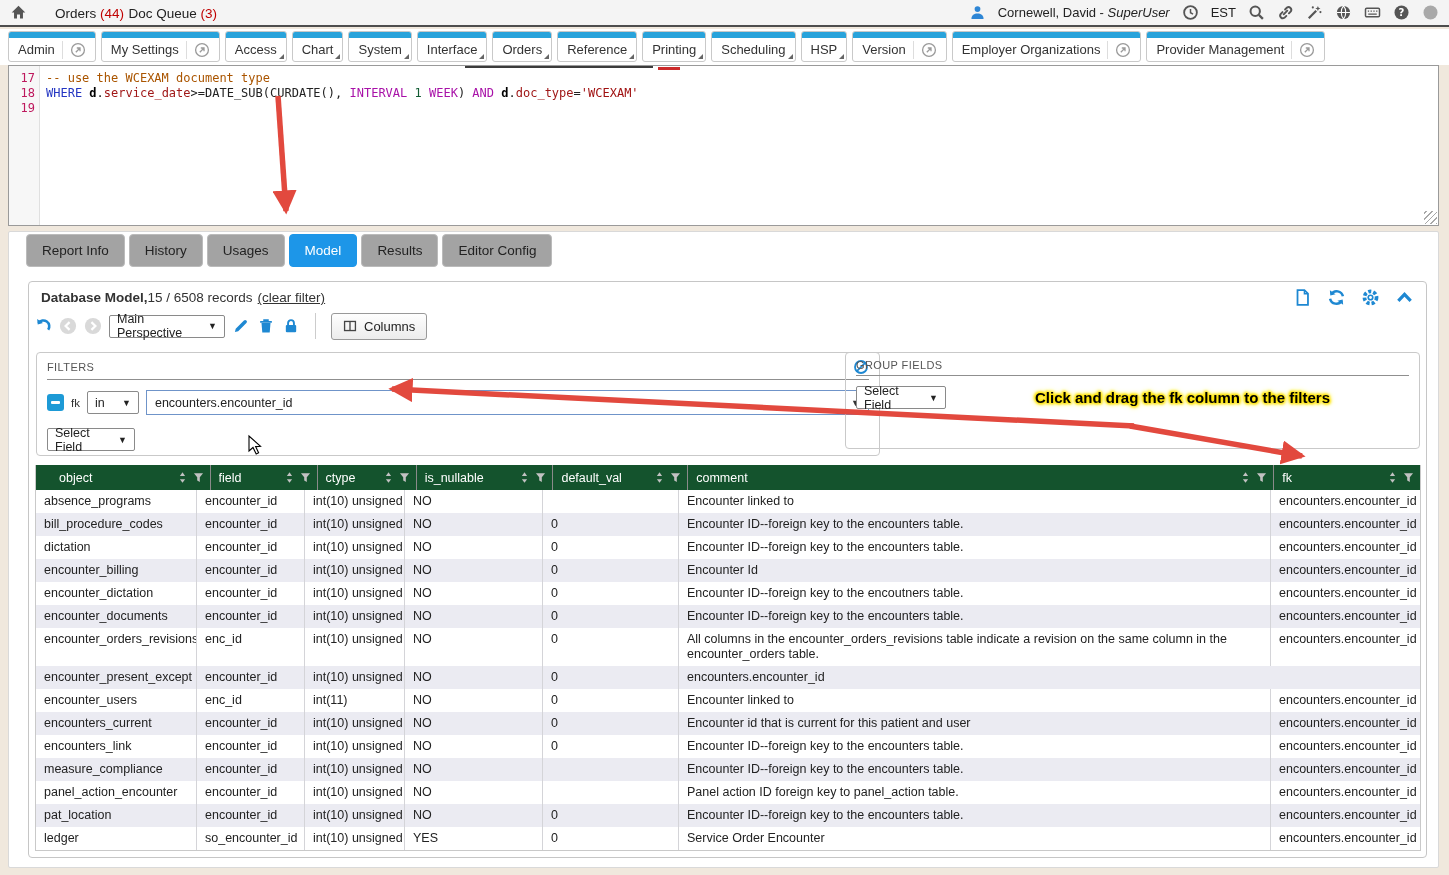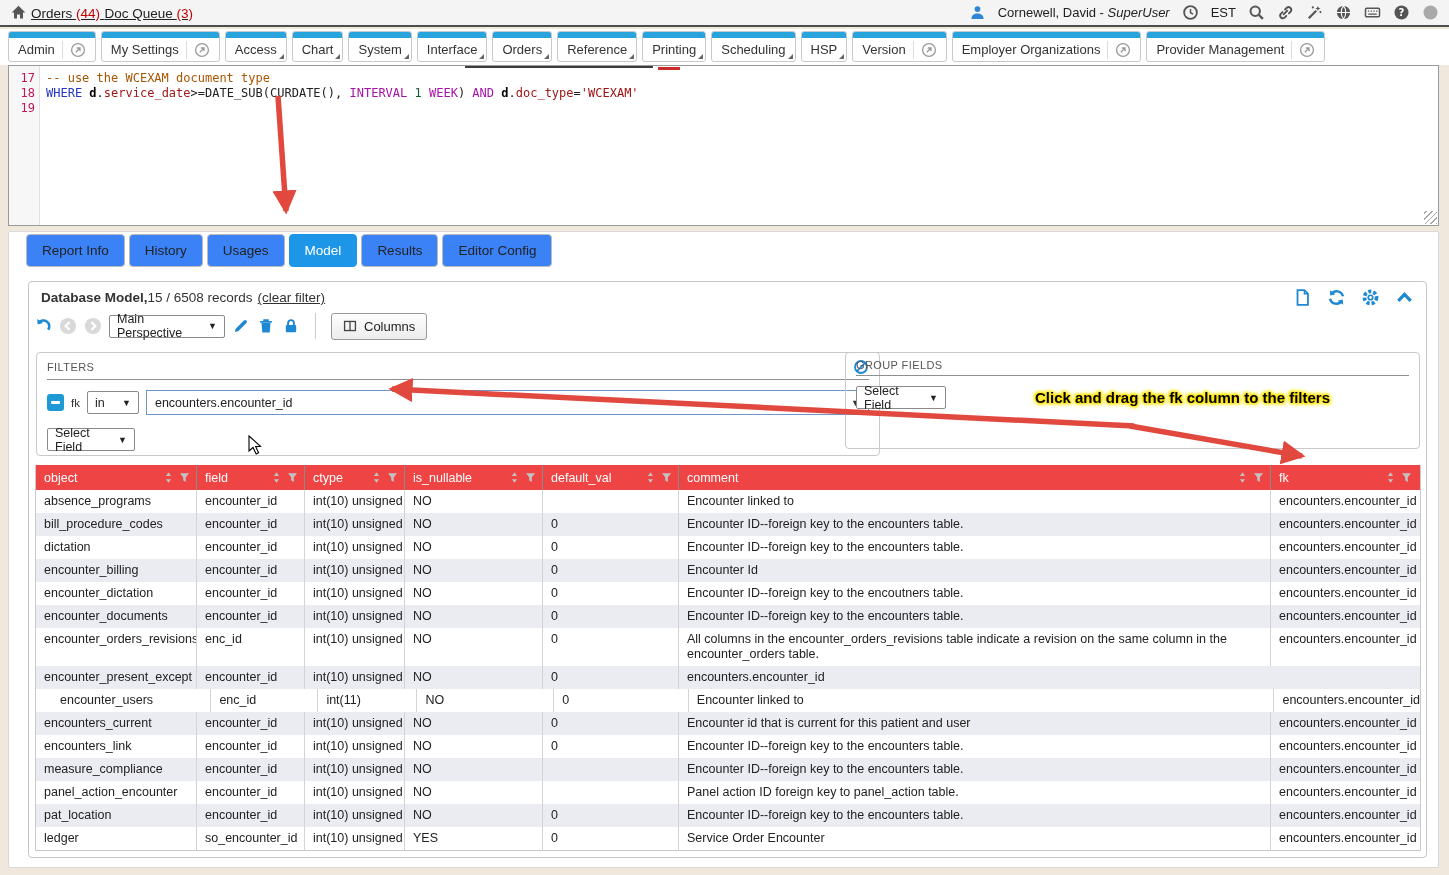--- a/index.html
+++ b/index.html
@@ -1,21 +1,21 @@
 <!DOCTYPE html>
 <html><head>
 <meta charset="utf-8">
 <style>
   html,body{margin:0;padding:0;}
   .screen{position:relative;width:1449px;height:875px;background:#f0e8dd;font-family:"Liberation Sans",sans-serif;overflow:hidden;color:#222;}
   .abs{position:absolute;}
   
   .topbar{left:0;top:0;width:1449px;height:27px;background:#f4f4f4;border-bottom:2px solid #4d4d4d;display:flex;align-items:center;justify-content:space-between;padding:0 10px;box-sizing:border-box;}
   .tb-left,.tb-right{display:flex;align-items:center;gap:12px;}
-  .tb-left{gap:4px;text-decoration:underline;}
+  .tb-left{gap:28px;}
   .crumb{font-size:13.5px;color:#222;cursor:pointer;white-space:nowrap;}
   .crumb .cnt{color:#c00000;}
   .tb-right{font-size:13px;}
   .tb-user{white-space:nowrap;}
   .tb-user .role{font-style:italic;}
   .icon{display:inline-flex;width:17px;height:17px;align-items:center;justify-content:center;}
   .icon svg{width:100%;height:100%;}
   
   .navrow{left:0;top:29px;width:1449px;height:36px;background:#ffffff;display:flex;align-items:flex-start;gap:5px;padding:2px 0 0 8px;box-sizing:border-box;}
   .ntab{position:relative;border:1px solid #c9c9c9;border-radius:3px;background:#fff;display:flex;align-items:center;height:31px;box-sizing:border-box;padding:6px 9px 0 9px;cursor:pointer;}
@@ -35,21 +35,21 @@
   .tok-field{color:#a01818;}
   .tok-str{color:#a01111;}
   .tok-num{color:#125c33;}
   .tok-bold{font-weight:bold;color:#000;}
   .frag1{left:425px;top:0;width:188px;height:2px;background:#3c3c3c;}
   .frag2{left:618px;top:1px;width:22px;height:3px;background:#cc2b2b;}
   .resize-corner{right:1px;bottom:1px;width:13px;height:13px;background:repeating-linear-gradient(315deg,#a8a8a8 0 1px,transparent 1px 4px);}
   
   .container{left:8px;top:231px;width:1431px;height:637px;background:#fff;border:1px solid #d9d9d9;border-radius:2px;box-sizing:border-box;}
   .ptabs{left:26px;top:234px;display:flex;gap:4px;}
-  .ptab{border:1px solid #bbb;border-radius:4px;background:#3b82f6;font-size:13.5px;color:#222;padding:8px 15px;cursor:pointer;white-space:nowrap;}
+  .ptab{border:1px solid #bbb;border-radius:4px;background:#a3a3a3;font-size:13.5px;color:#222;padding:8px 15px;cursor:pointer;white-space:nowrap;}
   .ptab.active{background:#1d96e8;border-color:#1d96e8;color:#fff;}
   
   .panel{left:28px;top:281px;width:1399px;height:577px;background:#fff;border:1px solid #c6c6c6;border-radius:4px;box-sizing:border-box;}
   .phead{left:29px;top:283px;width:1397px;height:28px;display:flex;align-items:center;justify-content:space-between;padding:0 12px;box-sizing:border-box;}
   .phead .t1{font-size:13.5px;font-weight:bold;color:#333;}
   .phead .t2{font-size:13.5px;color:#333;}
   .phead .t3{font-size:13.5px;color:#333;text-decoration:underline;margin-left:5px;cursor:pointer;}
   .phead .hicons{display:flex;gap:15px;}
   .phead .icon{width:19px;height:19px;cursor:pointer;}
   .ptools{left:34px;top:312px;height:28px;display:flex;align-items:center;gap:7px;}
@@ -66,21 +66,21 @@
   .frow{display:flex;align-items:center;gap:7px;margin-top:10px;}
   .minusbtn{width:17px;height:17px;border-radius:3px;background:#1d9ad6;display:flex;align-items:center;justify-content:center;cursor:pointer;}
   .minusbtn i{display:block;width:9px;height:3px;background:#fff;border-radius:1px;}
   .flabel{font-size:11.5px;color:#333;}
   .combo{flex:1;display:flex;align-items:center;justify-content:space-between;border:1px solid #6f94c9;height:25px;padding:0 8px;font-size:12.5px;color:#222;box-sizing:border-box;background:#fff;cursor:text;}
   .combo .car{font-size:9px;color:#333;}
   .annot{position:absolute;left:1035px;top:389px;font-size:15px;font-weight:bold;color:#000;white-space:nowrap;
     text-shadow:0 0 3px #ffe400,0 0 3px #ffe400,0 0 4px #ffe400,-1px -1px 3px #ffe400,1px 1px 3px #ffe400,0 0 6px #ffe400;}
   
   .tbl{left:35px;top:465px;width:1386px;border:1px solid #c9c9c9;border-top:none;box-sizing:border-box;}
-  .thead{display:flex;background:#ef4444;height:25px;}
+  .thead{display:flex;background:#14532d;height:25px;padding-left:15px;}
   .th{display:flex;align-items:center;color:#fff;font-size:12.5px;padding:0 5px 0 8px;box-sizing:border-box;border-left:1px solid #8a8a8a;cursor:pointer;}
   .th:first-child{border-left:none;}
   .th .lbl{flex:1;white-space:nowrap;overflow:hidden;}
   .th .icon{width:13px;height:13px;margin-left:3px;cursor:pointer;flex:none;}
   .trow{display:flex;background:#fff;}
   .trow.alt{background:#ebebf2;}
   .td{font-size:12.5px;color:#222;padding:4px 8px;box-sizing:border-box;border-left:1px solid #d4d4d8;white-space:normal;overflow:hidden;line-height:15px;}
   .trow .td:first-child{border-left:none;}
   .td.nowrap{white-space:nowrap;}
   
@@ -595,21 +595,21 @@
         </div>
         <div class="trow alt">
           <div class="td nowrap" style="width: 160px;">encounter_present_except</div>
           <div class="td nowrap" style="width: 108px;">encounter_id</div>
           <div class="td nowrap" style="width: 100px;">int(10) unsigned</div>
           <div class="td nowrap" style="width: 138px;">NO</div>
           <div class="td nowrap" style="width: 136px;">0</div>
           <div class="td nowrap" style="width: 148px;">encounters.encounter_id</div>
         </div>
         <div class="trow">
-          <div class="td nowrap" style="width: 160px; margin-left: 16px;">encounter_users</div>
+          <div class="td nowrap" style="width: 160px;">encounter_users</div>
           <div class="td nowrap" style="width: 108px;">enc_id</div>
           <div class="td nowrap" style="width: 100px;">int(11)</div>
           <div class="td nowrap" style="width: 138px;">NO</div>
           <div class="td nowrap" style="width: 136px;">0</div>
           <div class="td" style="width: 592px;">Encounter linked to</div>
           <div class="td nowrap" style="width: 148px;">encounters.encounter_id</div>
         </div>
         <div class="trow alt">
           <div class="td nowrap" style="width: 160px;">encounters_current</div>
           <div class="td nowrap" style="width: 108px;">encounter_id</div>

